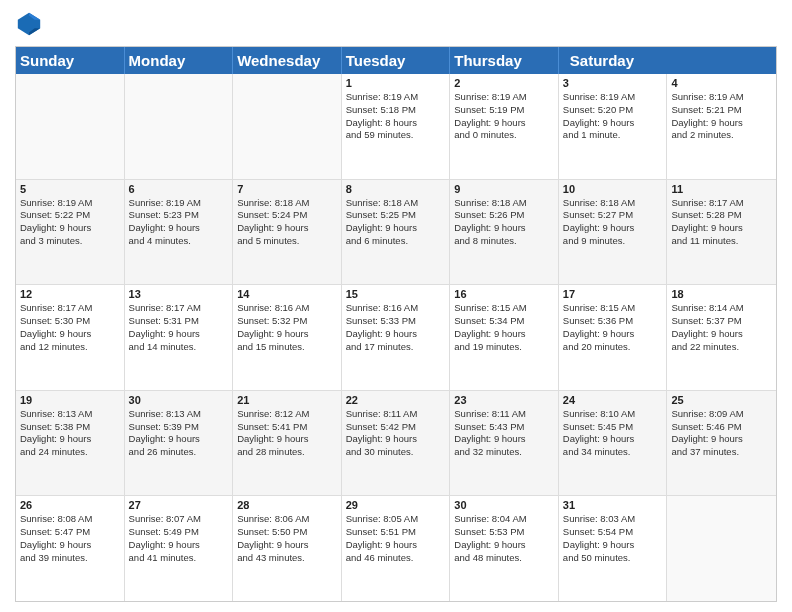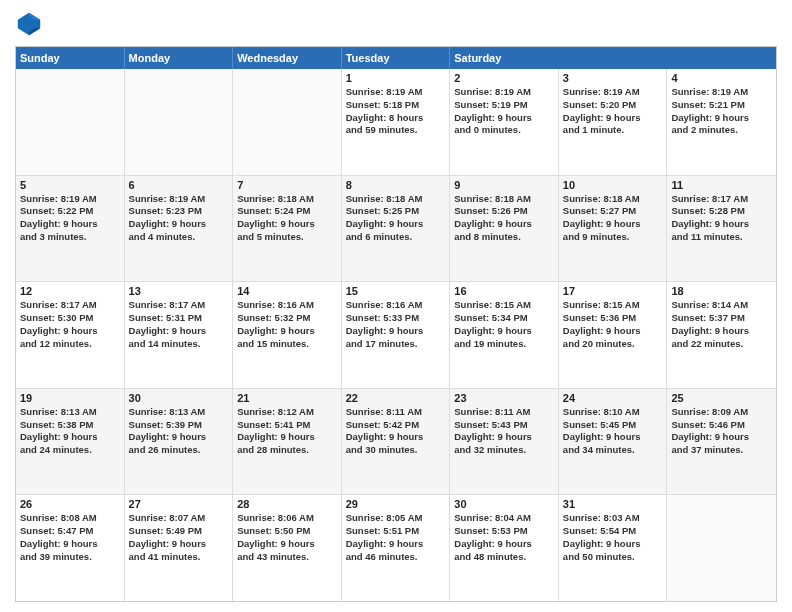--- a/index.html
+++ b/index.html
@@ -65,27 +65,27 @@
       flex-direction: column;
       border: 1px solid #ccc;
     }
     .cal-header {
       display: grid;
       grid-template-columns: repeat(7, 1fr);
       background: #2a6db5;
     }
     .cal-header-cell {
       color: #fff;
-      font-size: 11px;
+      font-size: 15px;
       font-weight: bold;
       padding: 5px 4px;
       text-align: left;
       border-right: 1px solid #4a8dd5;
     }
-    .cal-header-cell:last-child { border-right: none; }
+    .cal-header-cell:last-child { border-right: none; margin-left: 7px; }
     .cal-body {
       flex: 1;
       display: flex;
       flex-direction: column;
     }
     .cal-row {
       display: grid;
       grid-template-columns: repeat(7, 1fr);
       flex: 1;
       border-bottom: 1px solid #ddd;
@@ -104,21 +104,20 @@
     .cal-cell.alt { background: #f5f5f5; }
     .day-num {
       font-size: 11px;
       font-weight: bold;
       margin-bottom: 2px;
       color: #222;
     }
     .cell-text {
       line-height: 1.35;
       color: #333;
-      font-weight: bold;
     }
   </style>
 </head>
 <body>
 
 <div class="page">
   <div class="header">
     <div class="logo">
       <svg class="logo-icon" viewBox="0 0 40 40">
         <polygon points="20,4 36,14 36,26 20,36 4,26 4,14" fill="#1a6bb5"></polygon>
@@ -135,20 +134,21 @@
       <div class="location"></div>
     </div>
   </div>
 
   <div class="calendar">
     <div class="cal-header">
     <div class="cal-header-cell">Sunday</div>
         <div class="cal-header-cell">Monday</div>
         <div class="cal-header-cell">Wednesday</div>
         <div class="cal-header-cell">Tuesday</div>
+        <div class="cal-header-cell">Thursday</div>
         <div class="cal-header-cell">Saturday</div>
       </div>
     <div class="cal-body">
     <div class="cal-row">
           <div class="cal-cell empty"></div>
           <div class="cal-cell empty"></div>
           <div class="cal-cell empty"></div>
           <div class="cal-cell">
             <div class="day-num">1</div>
             <div class="cell-text">Sunrise: 8:19 AM<br>Sunset: 5:18 PM<br>Daylight: 8 hours<br>and 59 minutes.</div>

